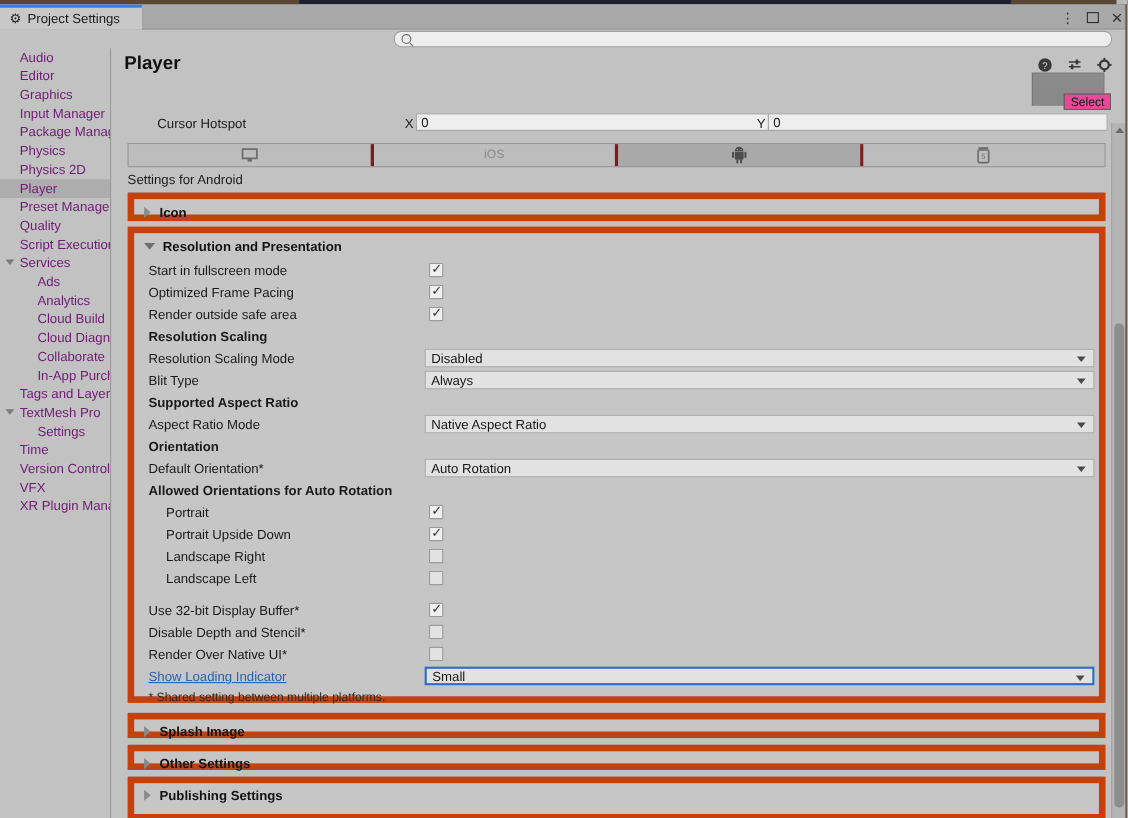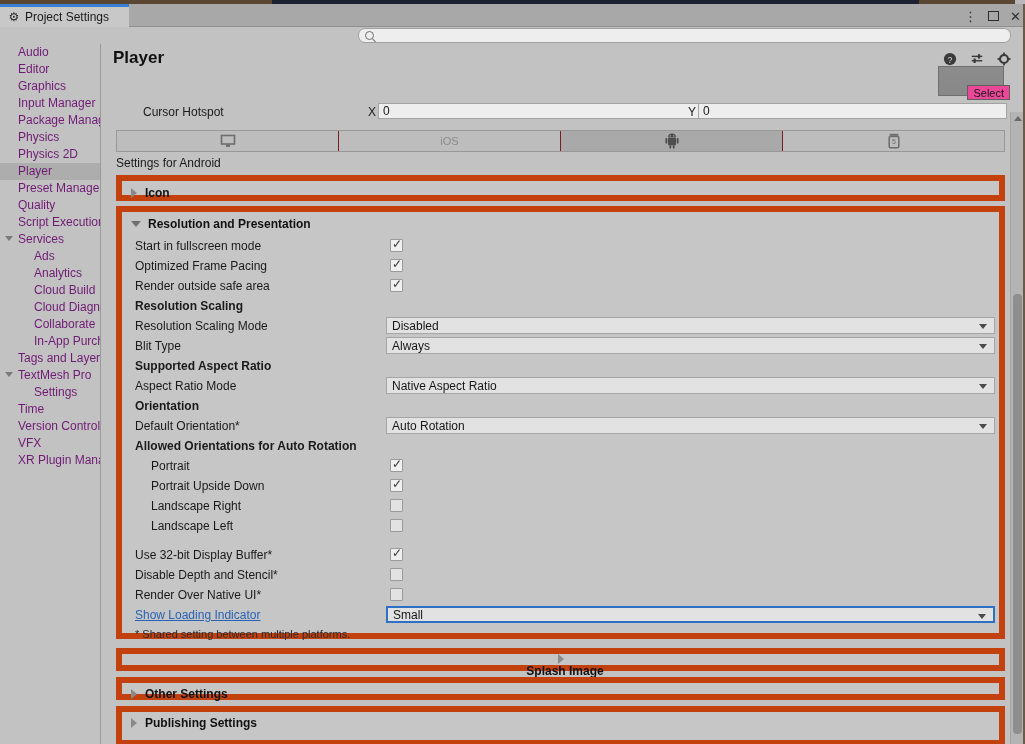--- a/index.html
+++ b/index.html
@@ -153,21 +153,21 @@
   .nf-y { left: 596px; top: 0px; width: 309px; }
 
   
   .plat-tabs {
     position: absolute; left: 14px; top: 86px; width: 889px; height: 22px;
     display: flex; background: #b0b0b0;
     border: 1px solid #989898;
   }
   .plat-tab {
     flex: 1; display: flex; align-items: center; justify-content: center;
-    background: #bdbdbd; border-right: 1px solid #7f1d1d;
+    background: #bdbdbd; border-right: 3px solid #7f1d1d;
     font-size: 11px; color: #8a8a8a;
   }
   .plat-tab:last-child { border-right: none; }
   .plat-tab.active { background: #a9a9a9; }
 
   .settings-for {
     position: absolute; left: 14px; top: 112px; font-size: 12px; color: #1a1a1a;
   }
 
   
@@ -459,21 +459,21 @@
           </div>
           <div class="row">
             <span class="lbl highlight">Show Loading Indicator</span>
             <div class="dd focused"><span>Small</span><span class="arrow"></span></div>
           </div>
         </div>
       <div class="footnote">* Shared setting between multiple platforms.</div>
     </div>
 
     <div class="sec" style="top:604px;height:23px;">
-      <div class="sec-head" style="height:21px;flex-direction:column;">
+      <div class="sec-head" style="height:21px;">
         <span class="tri-right"></span>
         <span>Splash Image</span>
       </div>
     </div>
 
     <div class="sec" style="top:633px;height:23px;">
       <div class="sec-head" style="height:21px;">
         <span class="tri-right"></span>
         <span>Other Settings</span>
       </div>

